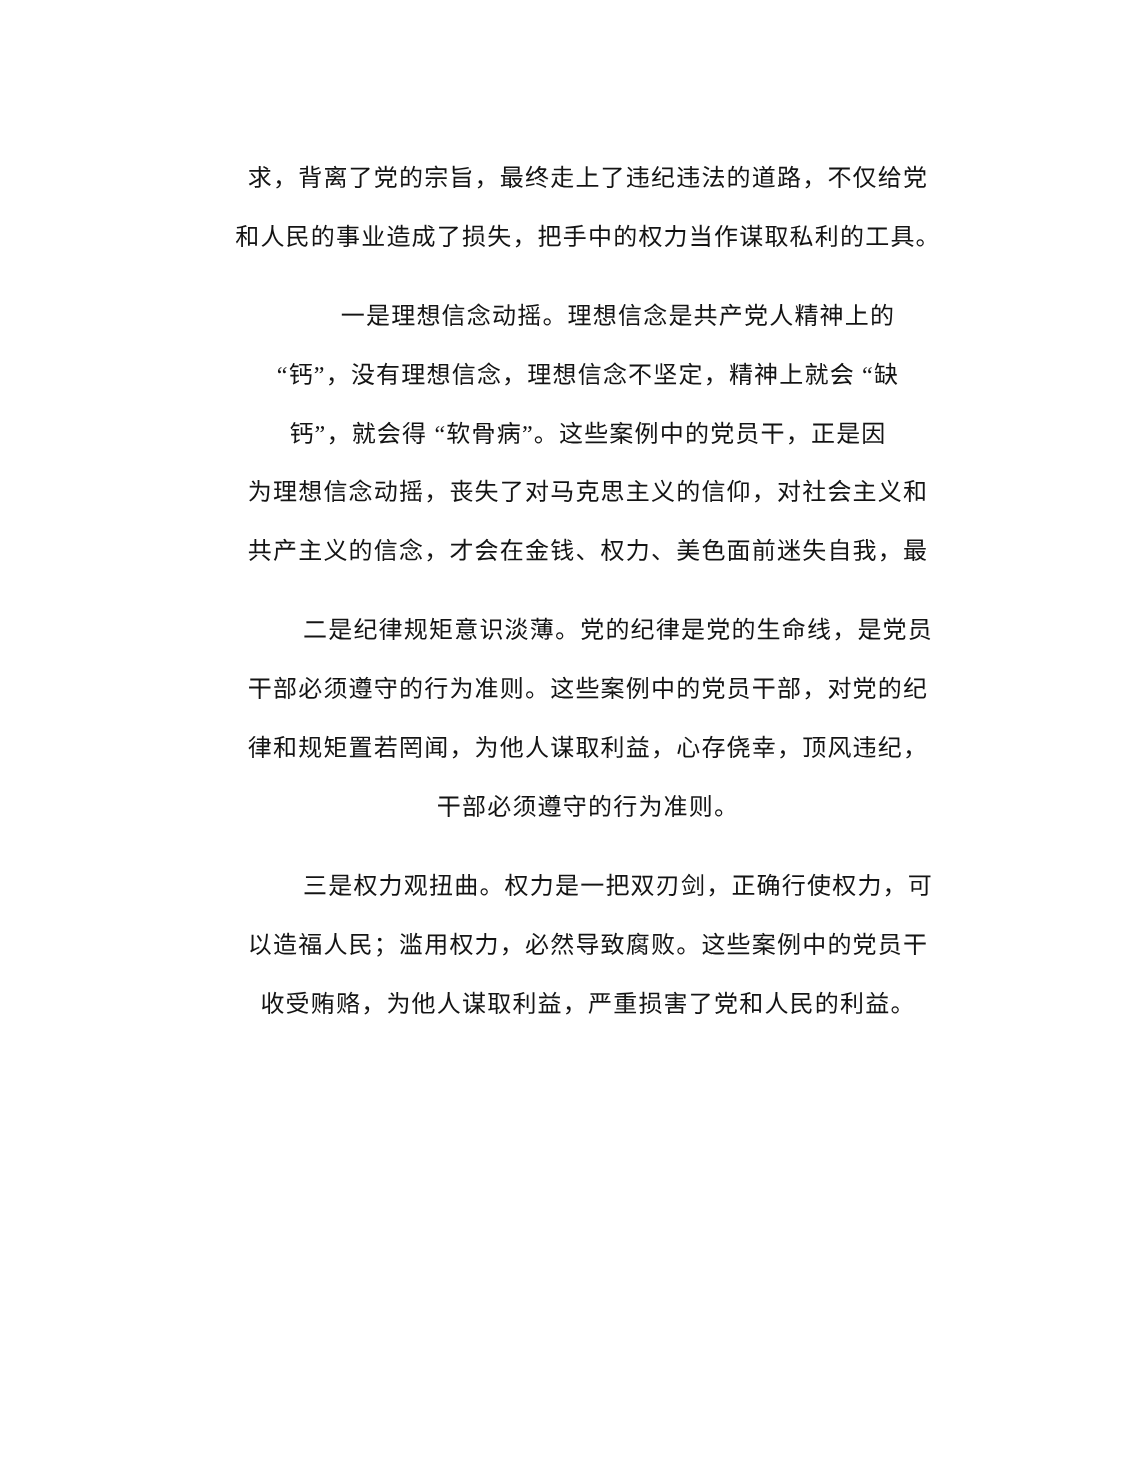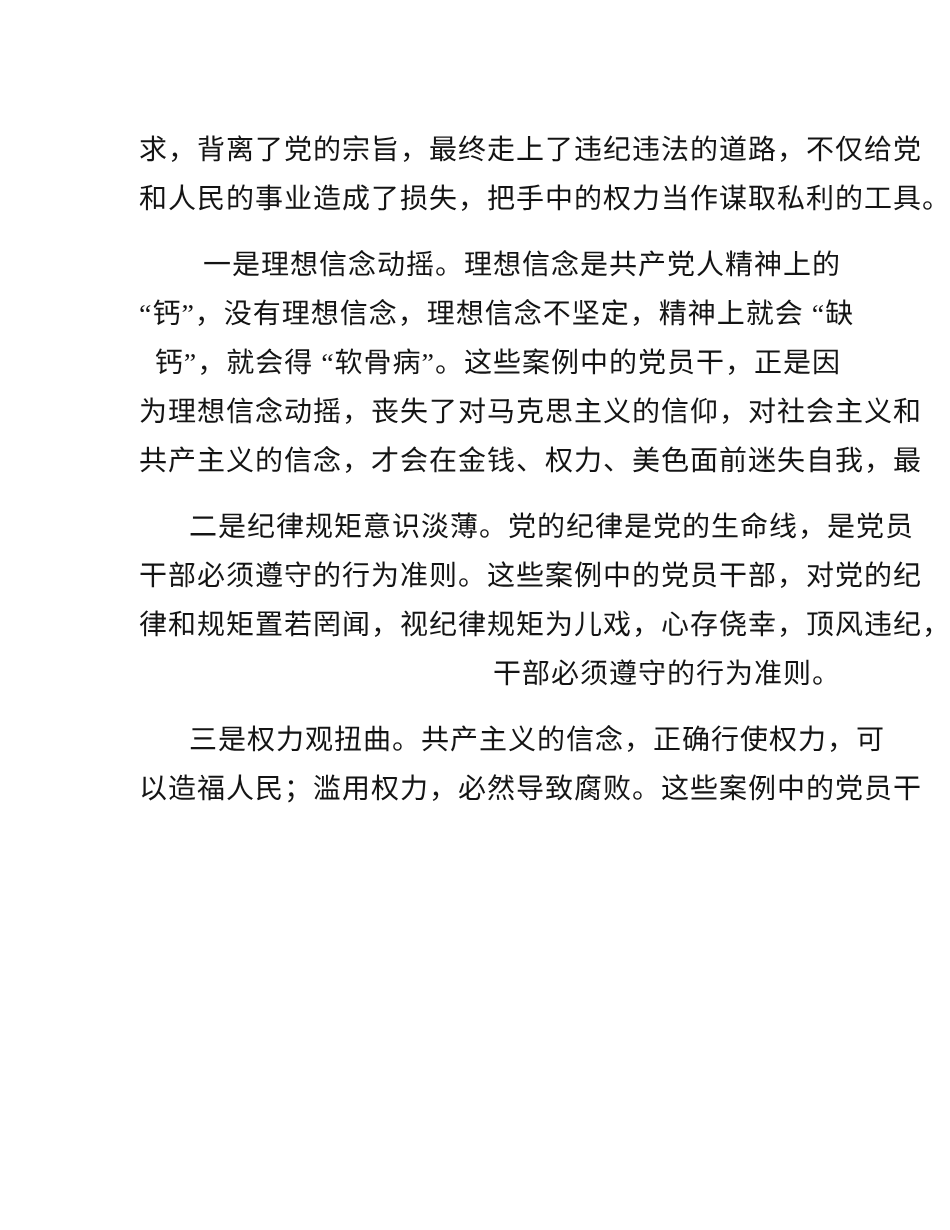--- a/index.html
+++ b/index.html
@@ -28,24 +28,24 @@
   }
   .para {
     margin: 0;
   }
   .para + .para {
     margin-top: 17px;
   }
   .line {
     height: 49px;
     line-height: 49px;
-    font-size: 28px;
+    font-size: 20px;
     letter-spacing: 1px;
     white-space: nowrap;
-    text-align: right;
+    text-align: center;
   }
   .para.indent .line:first-child {
     text-indent: 50px;
   }
 </style>
 </head>
 <body>
 
 <div class="page">
   <div class="doc-body">
@@ -56,21 +56,22 @@
       <div class="para indent">
         <div class="line">一是理想信念动摇。理想信念是共产党人精神上的</div>
         <div class="line">“钙”，没有理想信念，理想信念不坚定，精神上就会 “缺</div>
         <div class="line">钙”，就会得 “软骨病”。这些案例中的党员干，正是因</div>
         <div class="line">为理想信念动摇，丧失了对马克思主义的信仰，对社会主义和</div>
         <div class="line">共产主义的信念，才会在金钱、权力、美色面前迷失自我，最</div>
       </div>
       <div class="para indent">
         <div class="line">二是纪律规矩意识淡薄。党的纪律是党的生命线，是党员</div>
         <div class="line">干部必须遵守的行为准则。这些案例中的党员干部，对党的纪</div>
-        <div class="line">律和规矩置若罔闻，视纪律规矩为儿戏，心存侥幸，顶风违纪，</div>
+        <div class="line">律和规矩置若罔闻，为他人谋取利益，心存侥幸，顶风违纪，</div>
         <div class="line">干部必须遵守的行为准则。</div>
       </div>
       <div class="para indent">
-        <div class="line">三是权力观扭曲。共产主义的信念，正确行使权力，可</div>
+        <div class="line">三是权力观扭曲。权力是一把双刃剑，正确行使权力，可</div>
         <div class="line">以造福人民；滥用权力，必然导致腐败。这些案例中的党员干</div>
+        <div class="line">收受贿赂，为他人谋取利益，严重损害了党和人民的利益。</div>
       </div>
     </div>
 </div>
 
 </body></html>

